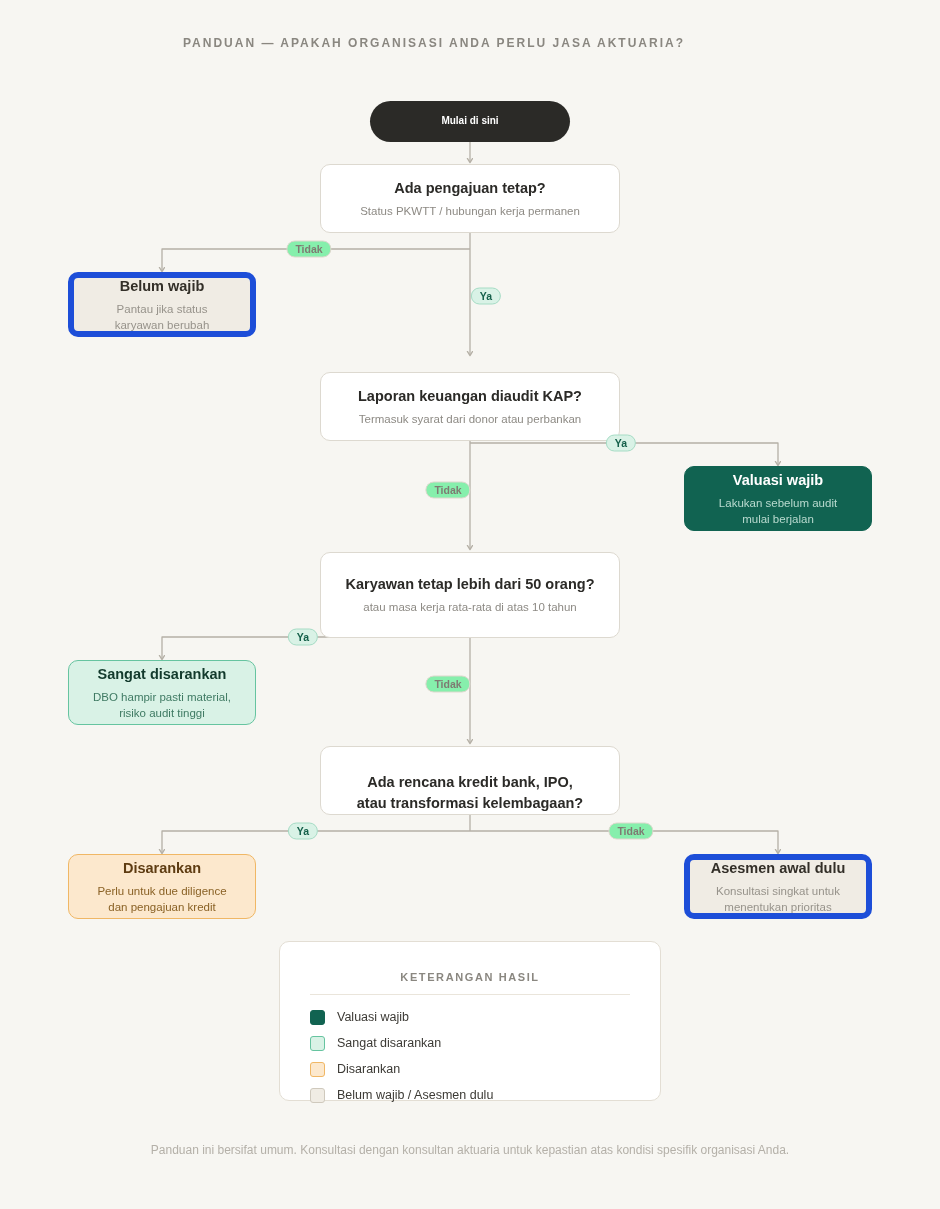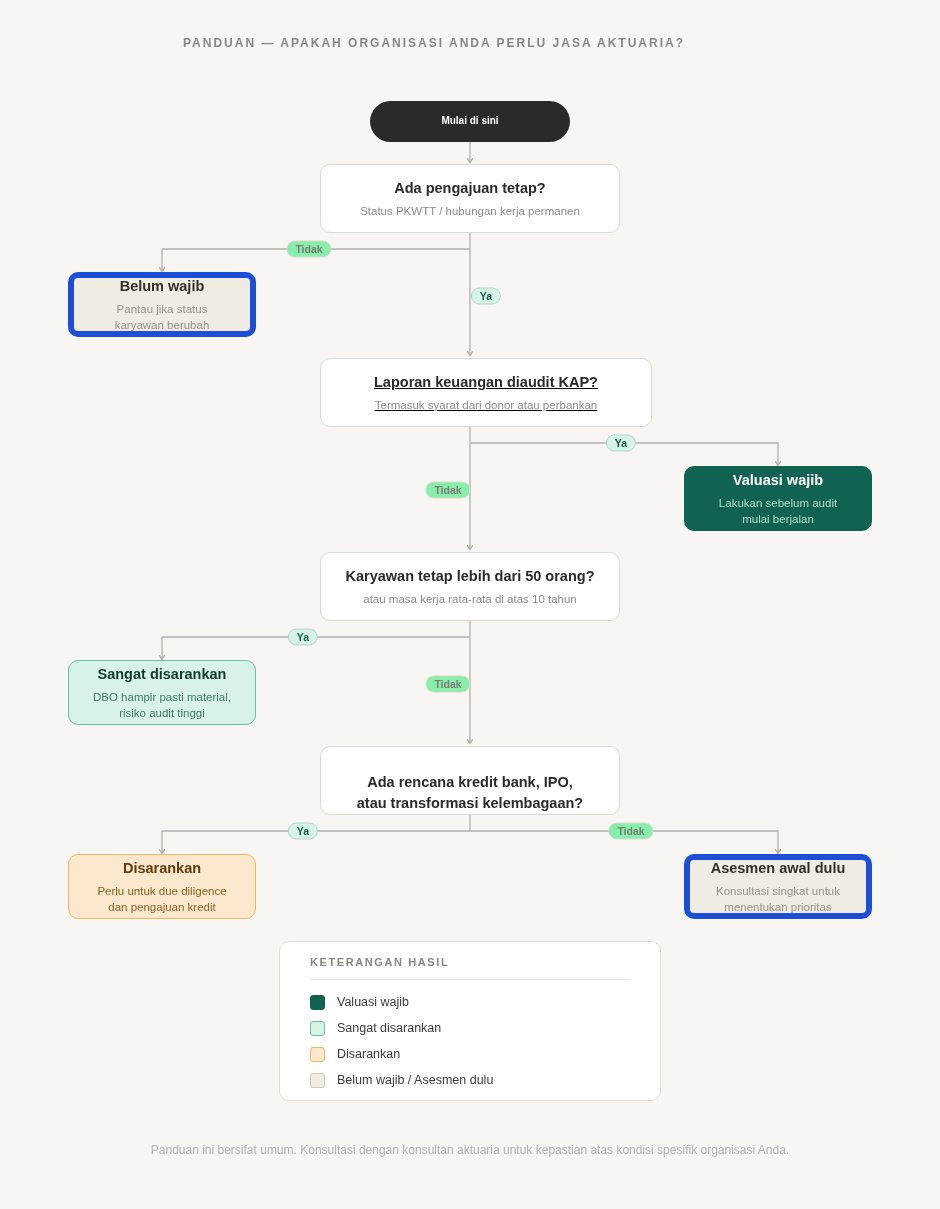--- a/index.html
+++ b/index.html
@@ -143,26 +143,28 @@
     position: absolute;
     left: 279px; top: 941px;
     width: 382px; height: 160px;
     box-sizing: border-box;
     background: #ffffff;
     border: 1px solid #e3ded4;
     border-radius: 10px;
     padding: 14px 30px 14px 30px;
   }
   .legend-title {
+    text-align: center;
     font-size: 11px;
     font-weight: bold;
     letter-spacing: 1.6px;
     color: #8a8780;
     padding-bottom: 11px;
     border-bottom: 1px solid #eae5db;
+    margin-top: 15px;
   }
   .legend-items { margin-top: 9px; }
   .legend-row {
     display: flex;
     align-items: center;
     height: 26px;
   }
   .legend-swatch {
     width: 15px; height: 15px;
     border-radius: 3px;
@@ -229,31 +231,31 @@
   <div class="node decision" style="left:320px; top:164px; width:300px; height:69px;">
     <div class="ttl">Ada pengajuan tetap?</div>
     <div class="sub">Status PKWTT / hubungan kerja permanen</div>
   </div>
 
   <div class="node neutral" style="left:68px; top:272px; width:188px; height:65px;">
     <div class="ttl">Belum wajib</div>
     <div class="sub">Pantau jika status<br>karyawan berubah</div>
   </div>
 
-  <div class="node decision" style="left:320px; top:358px; width:332px; height:69px;text-decoration:underline;">
+  <div class="node decision" style="left:320px; top:372px; width:300px; height:69px;">
     <div class="ttl">Laporan keuangan diaudit KAP?</div>
     <div class="sub">Termasuk syarat dari donor atau perbankan</div>
   </div>
 
   <div class="node solid-green" style="left:684px; top:466px; width:188px; height:65px;">
     <div class="ttl">Valuasi wajib</div>
     <div class="sub">Lakukan sebelum audit<br>mulai berjalan</div>
   </div>
 
-  <div class="node decision" style="left:320px; top:552px; width:300px; height:69px;">
+  <div class="node decision" style="left:320px; top:552px; width:300px; height:86px;">
     <div class="ttl">Karyawan tetap lebih dari 50 orang?</div>
     <div class="sub">atau masa kerja rata-rata di atas 10 tahun</div>
   </div>
 
   <div class="node mint" style="left:68px; top:660px; width:188px; height:65px;">
     <div class="ttl">Sangat disarankan</div>
     <div class="sub">DBO hampir pasti material,<br>risiko audit tinggi</div>
   </div>
 
   <div class="node decision" style="left:320px; top:746px; width:300px; height:69px;justify-content:flex-end;">

